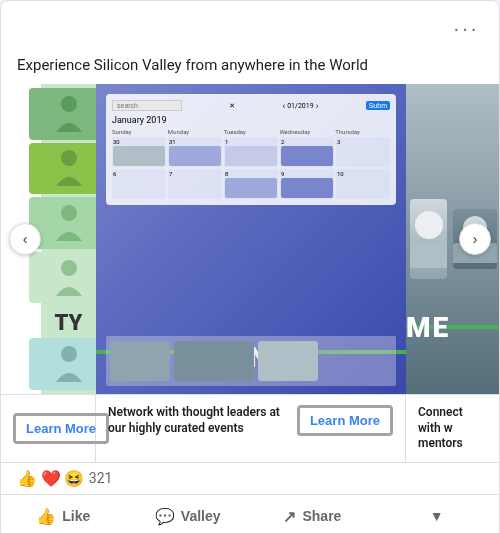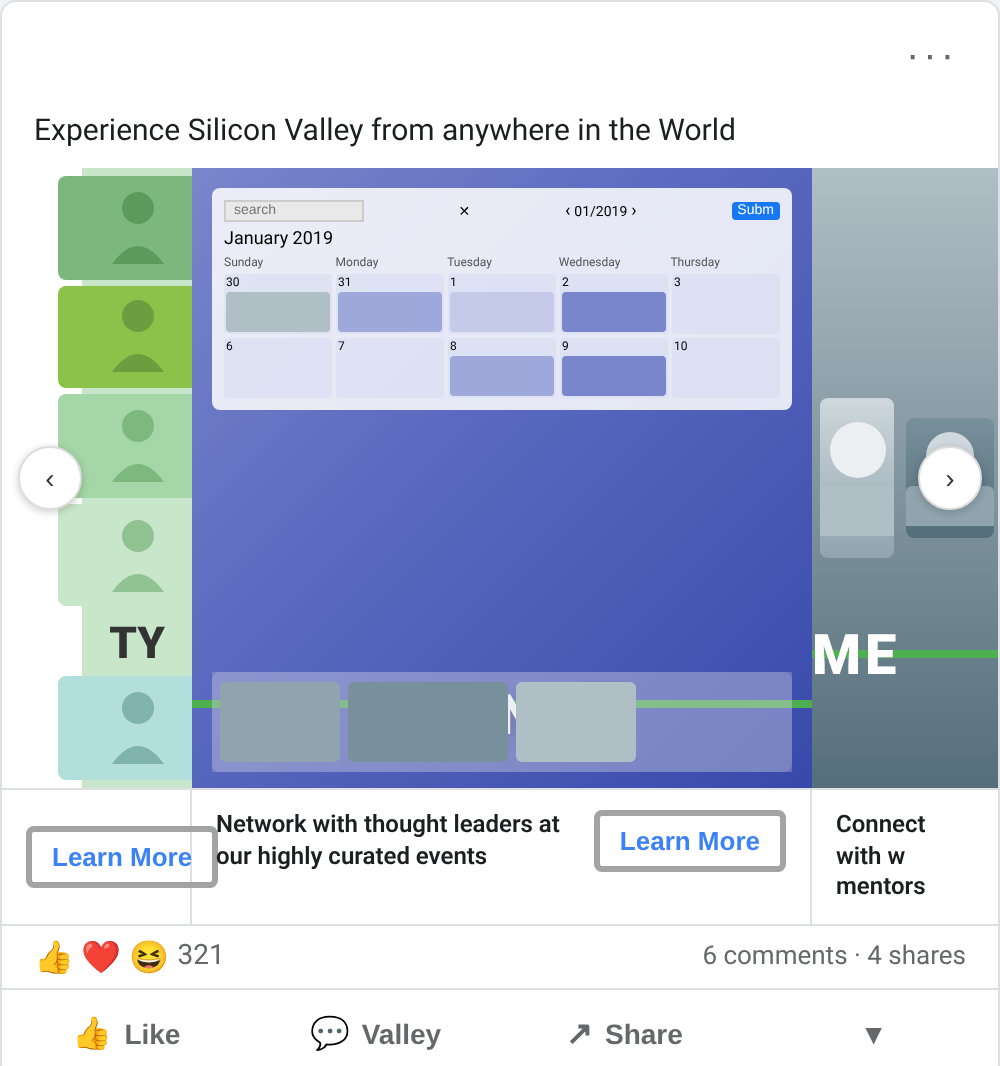--- a/index.html
+++ b/index.html
@@ -531,25 +531,20 @@
     </div>
   </div>
 
   <div class="reactions-row">
     <div class="reactions-left">
       <span class="reaction-emoji">👍</span>
       <span class="reaction-emoji">❤️</span>
       <span class="reaction-emoji">😆</span>
       <span class="reaction-count">321</span>
     </div>
-    <div class="reactions-right">
-      <span>6 comments</span>
-      <span> · </span>
-      <span>4 shares</span>
-    </div>
   </div>
 
   <div class="actions-row">
     <button class="action-btn">
       <span class="action-icon">👍</span>
       <span>Like</span>
     </button>
     <button class="action-btn">
       <span class="action-icon">💬</span>
       <span>Valley</span>

